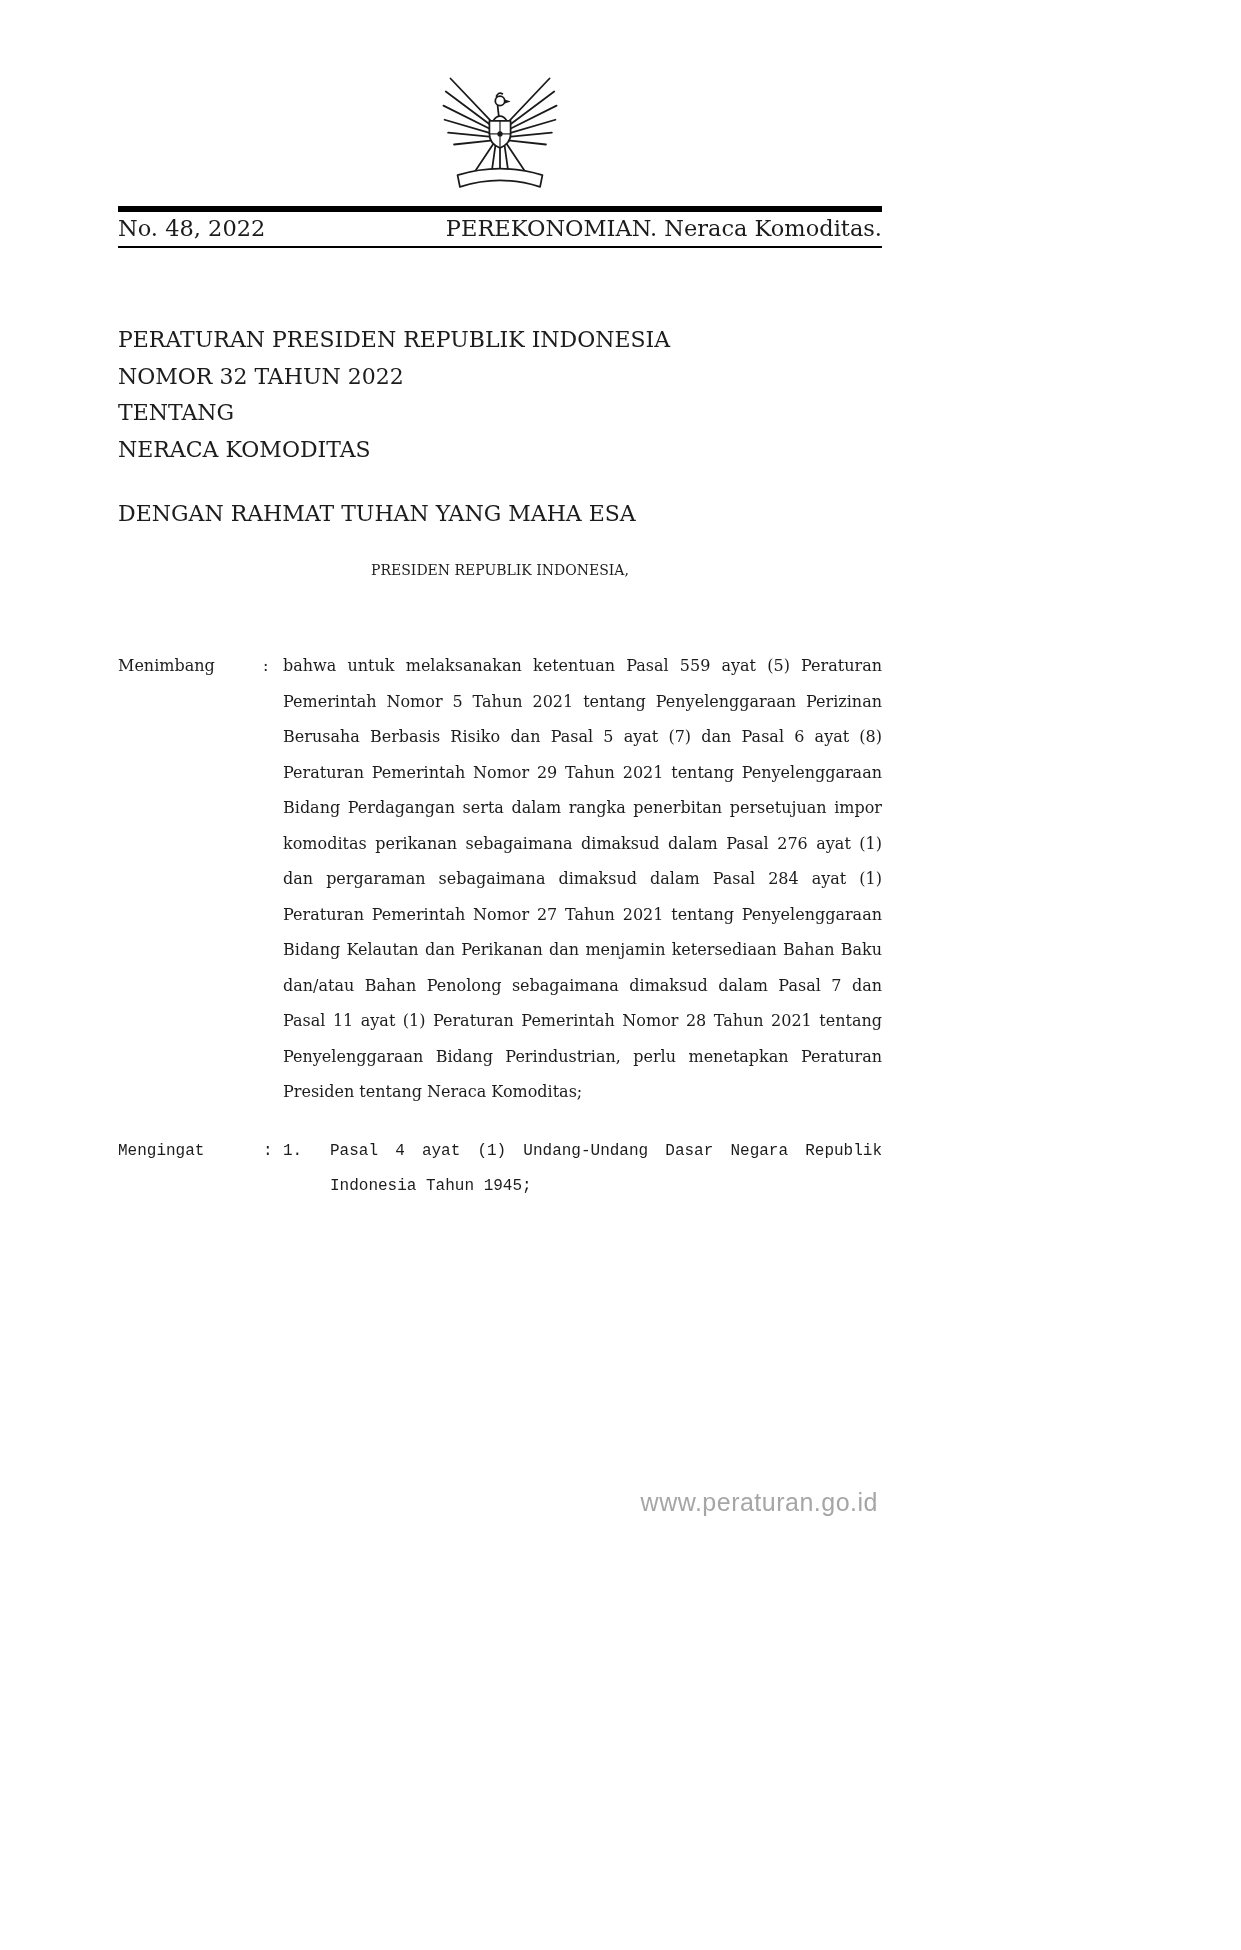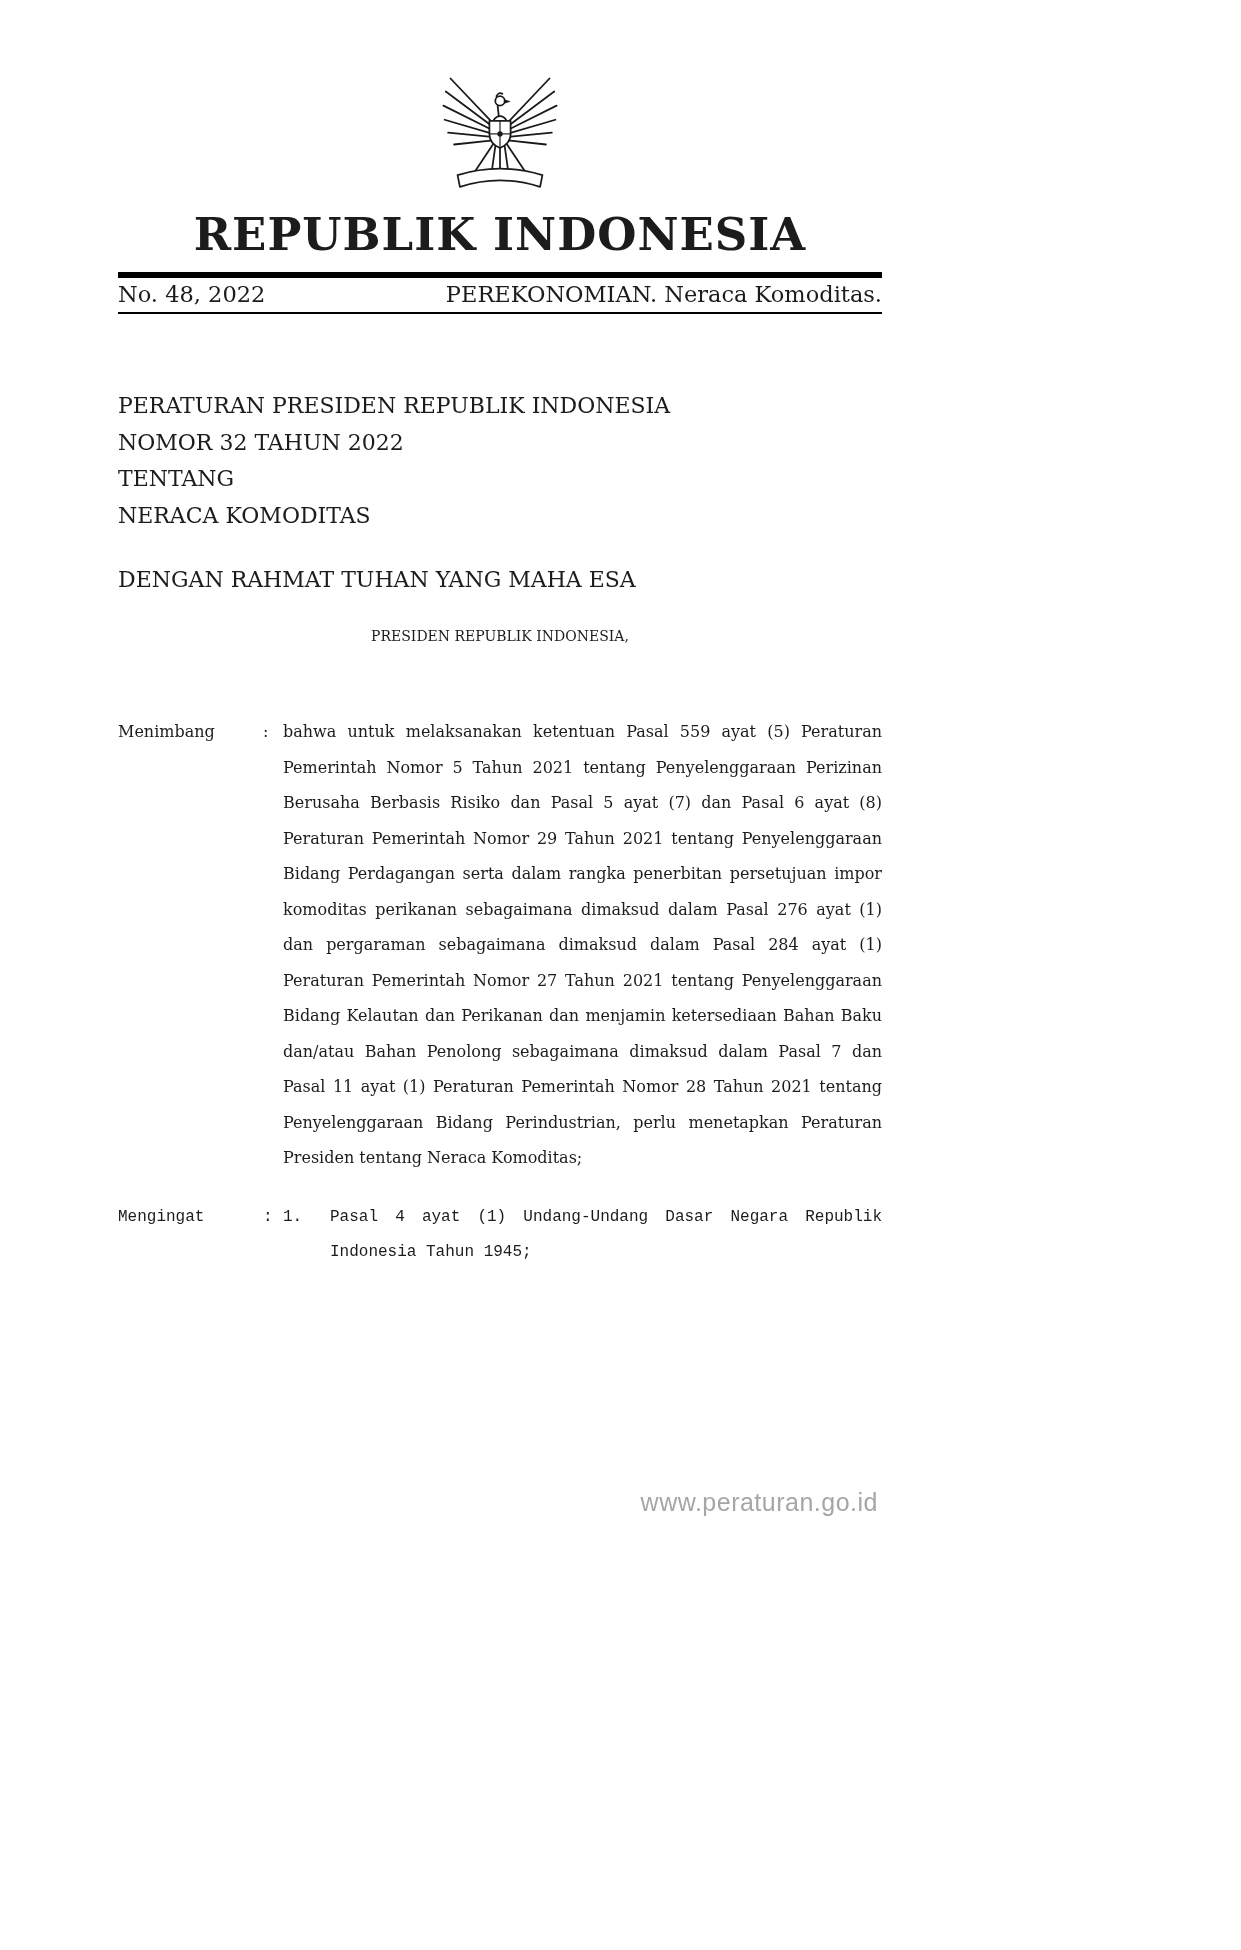--- a/index.html
+++ b/index.html
@@ -82,21 +82,20 @@
       <circle cx="100" cy="122" r="4.5" fill="#1a1a1a"></circle>
 
       <circle cx="100" cy="66" r="8" fill="#ffffff" stroke="#1a1a1a" stroke-width="3"></circle>
       <path d="M107,63 l11,4 -11,4 z" fill="#1a1a1a"></path>
       <path d="M96,74 Q97,84 98,92" stroke="#1a1a1a" stroke-width="3" fill="none" stroke-linecap="round"></path>
       <path d="M94,58 Q98,50 104,54" stroke="#1a1a1a" stroke-width="3" fill="none" stroke-linecap="round"></path>
     </svg>
   </div>
 
   <div class="masthead">
-    <div>REPUBLIK INDONESIA</div>
   </div>
 
   <div class="rule-thick"></div>
 
   <div class="issue-line">
     <span class="issue-number">No. 48, 2022</span>
     <span class="issue-subject-wrap">
       <span>PEREKONOMIAN. Neraca Komoditas.</span>
     </span>
   </div>

